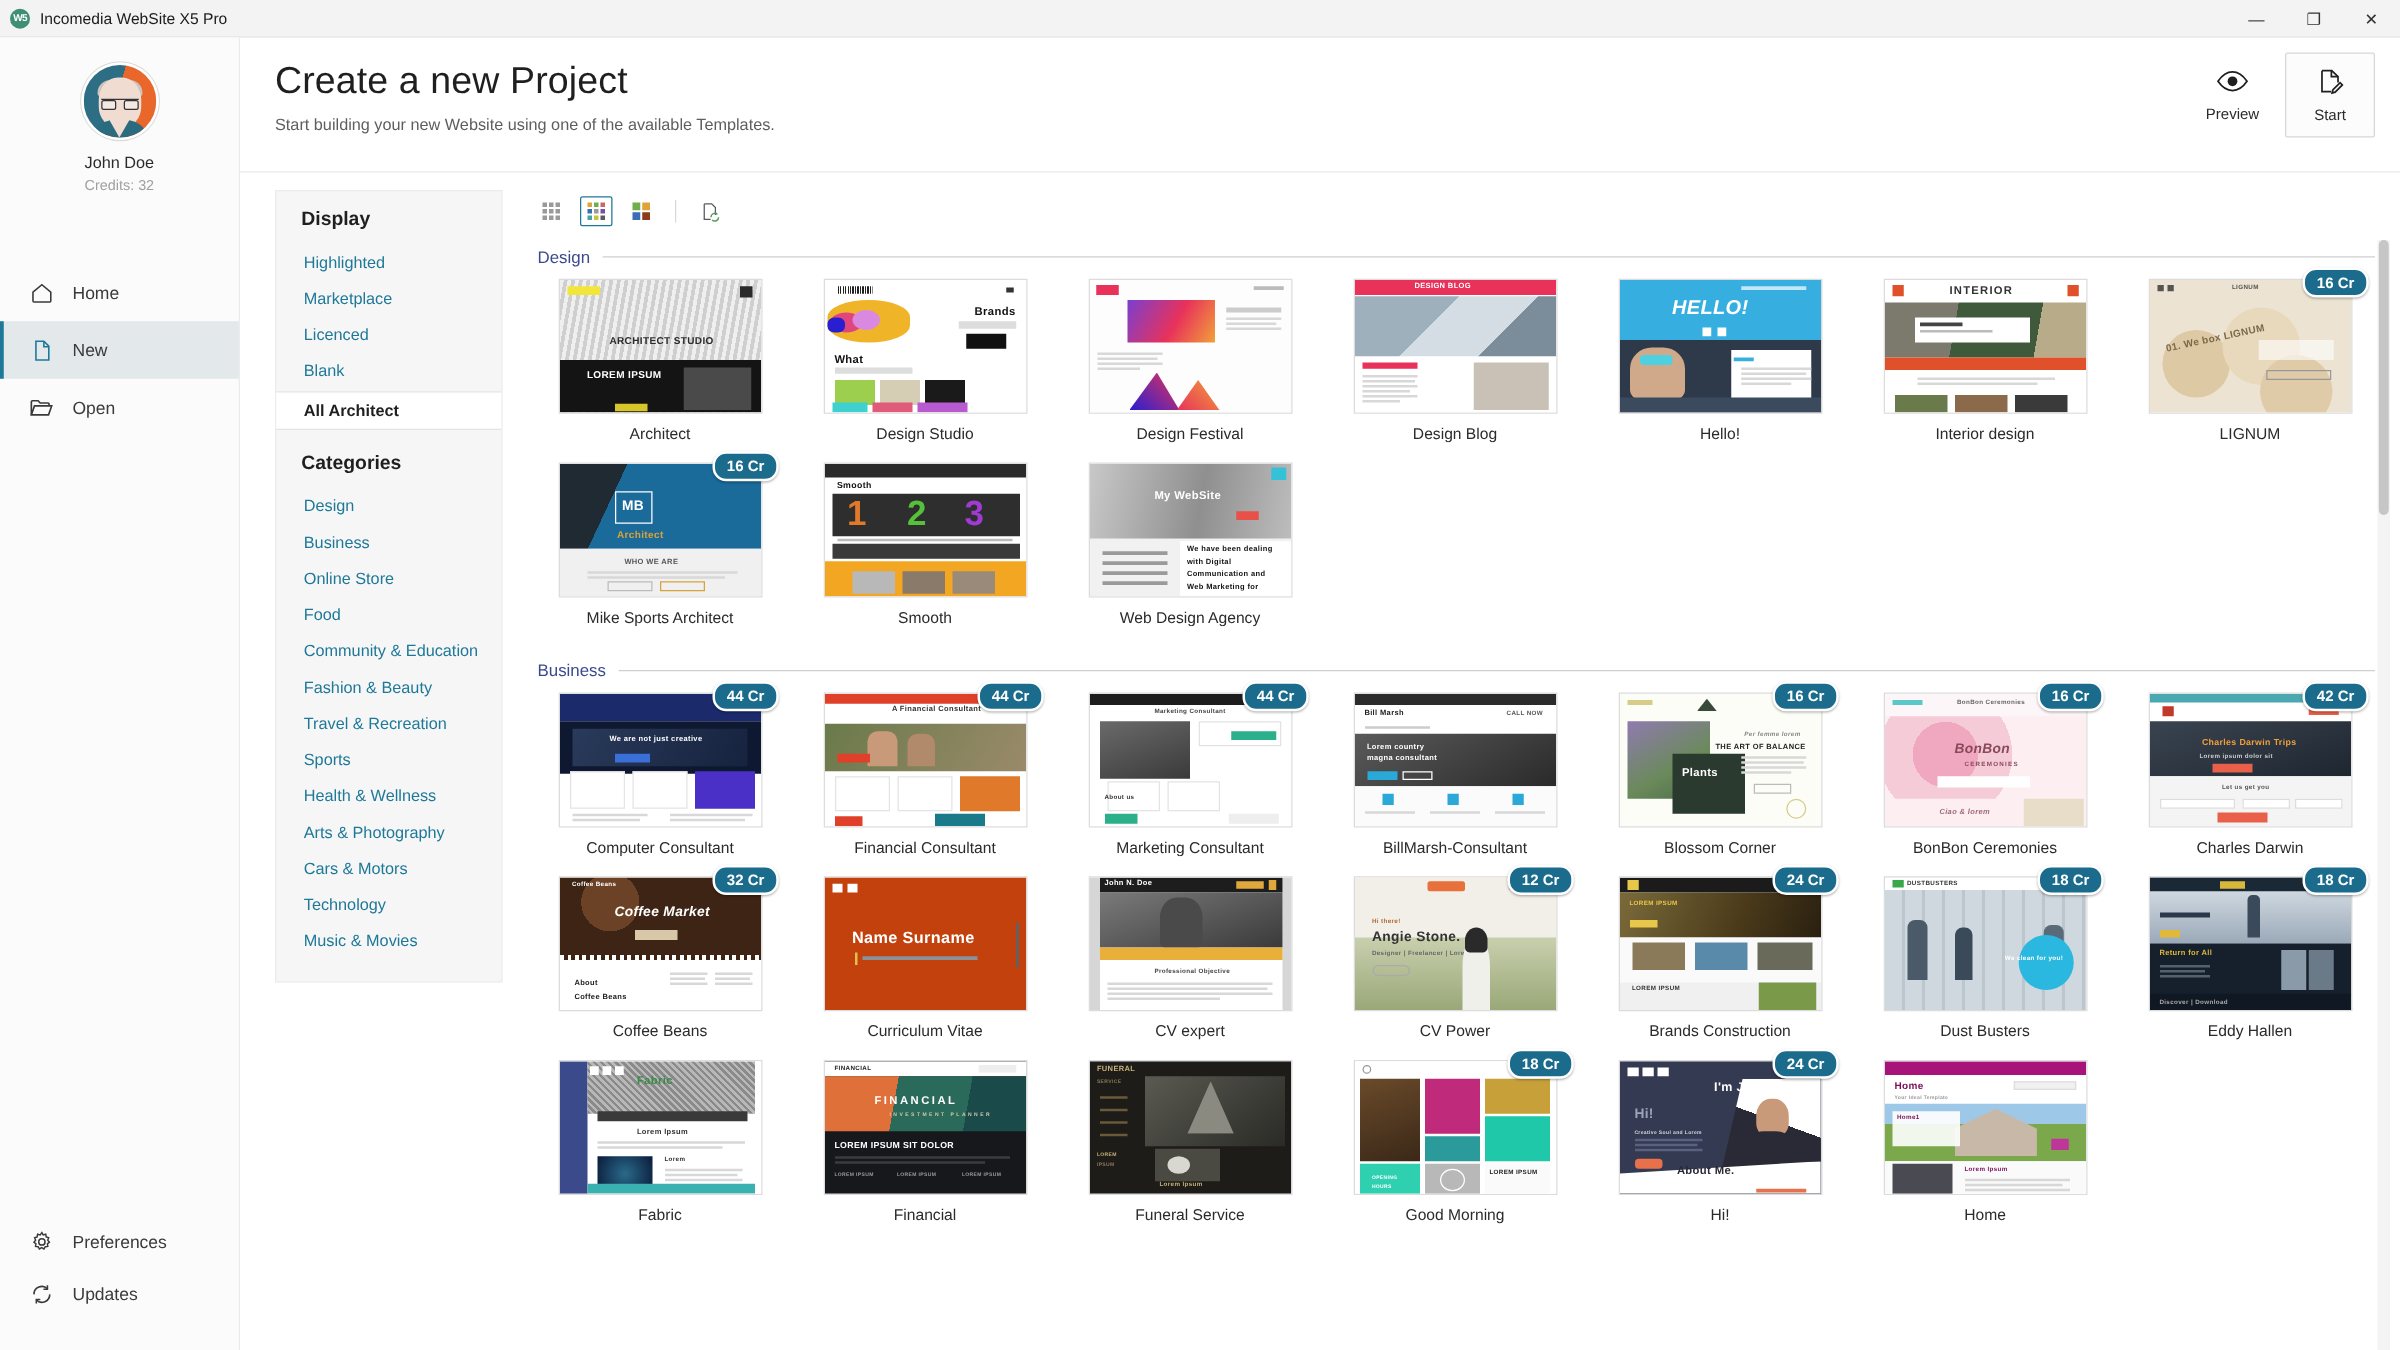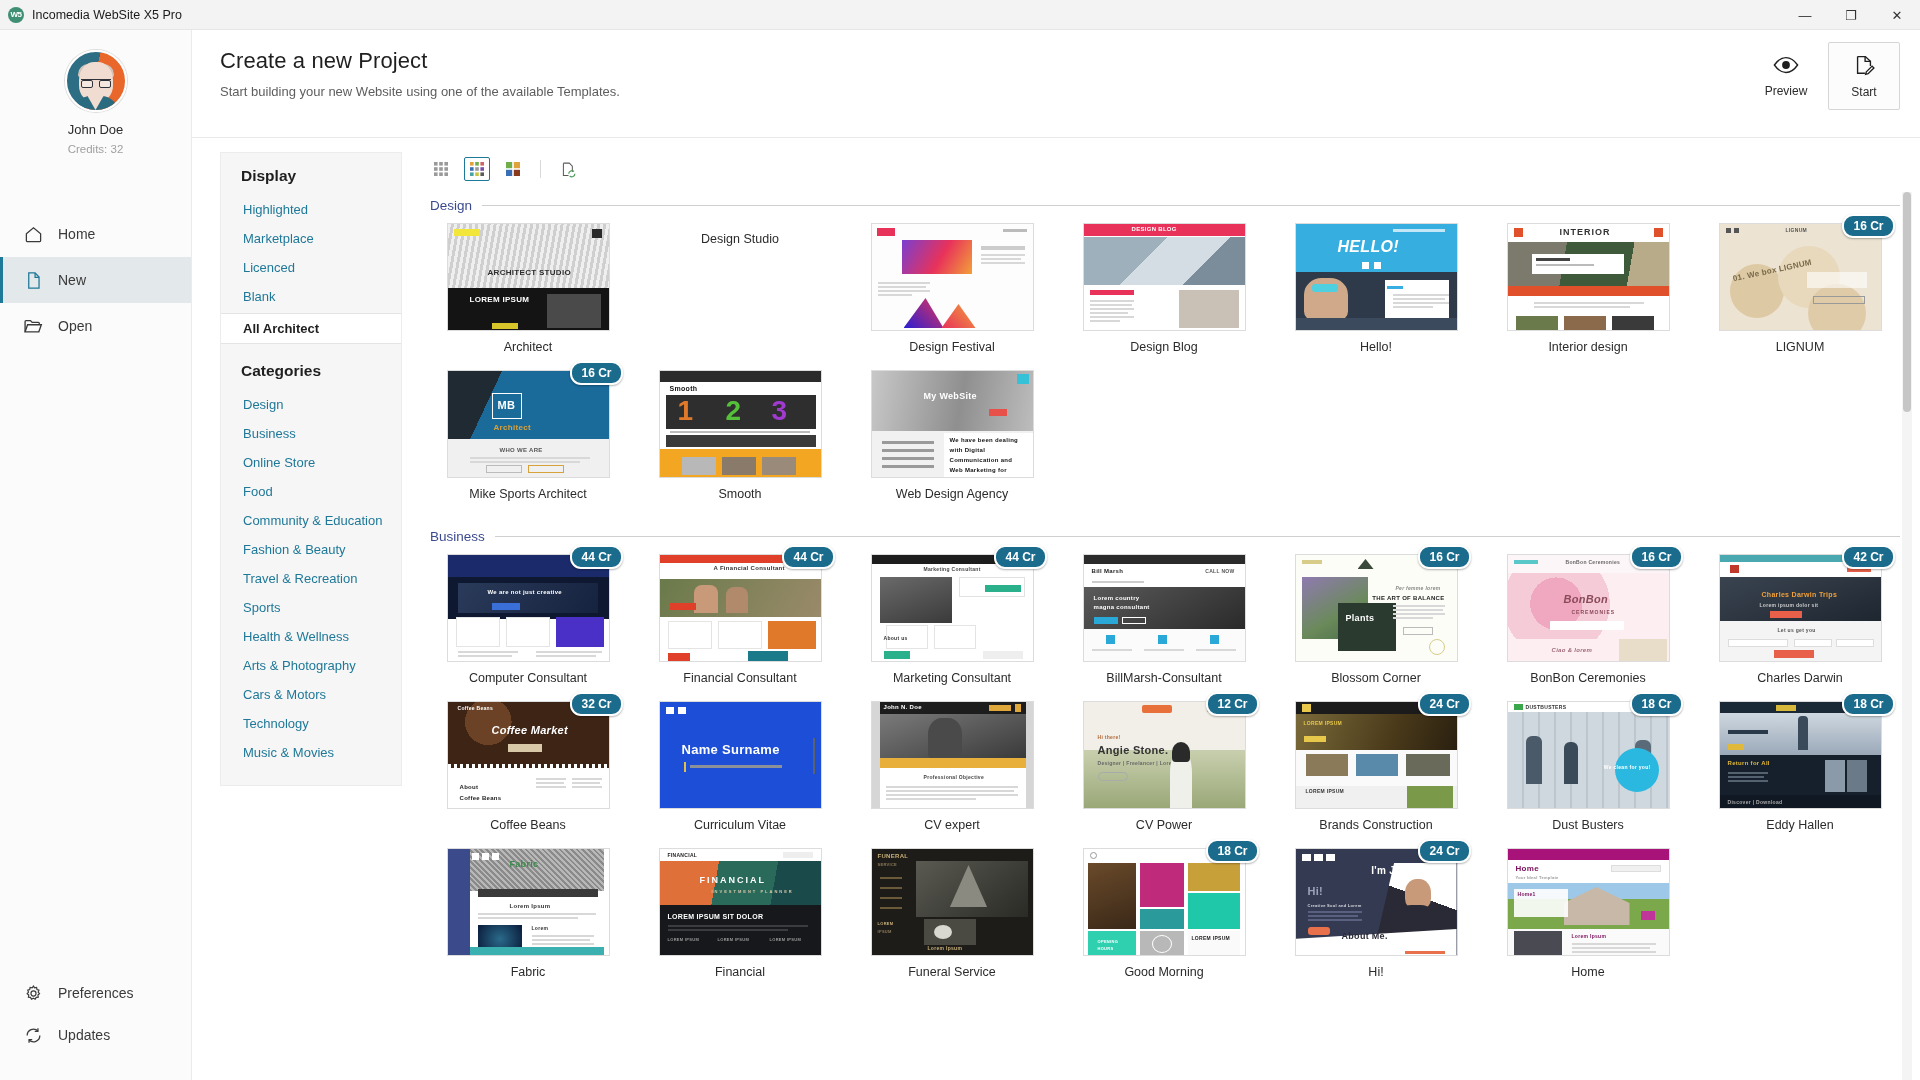--- a/index.html
+++ b/index.html
@@ -101,21 +101,21 @@
   .rail-bottom .navitem { height: 42px; }
 
   
   .main { flex: 1; display: flex; flex-direction: column; min-width: 0; background: #fff; }
 
   .header {
     padding: 18px 28px 0 28px;
     position: relative; height: 108px;
     border-bottom: 1px solid #e9e9e9;
   }
-  .h-title { font-size: 22px; font-weight: 400; color: #1f1f1f; letter-spacing: .1px; }
+  .h-title { font-size: 30px; font-weight: 400; color: #1f1f1f; letter-spacing: .1px; }
   .h-sub { margin-top: 10px; font-size: 13px; color: #5e5e5e; }
 
   .header-actions { position: absolute; right: 20px; top: 12px; display: flex; gap: 6px; align-items: flex-start; }
   .hact {
     width: 72px; min-height: 68px; border-radius: 2px;
     display: flex; flex-direction: column; align-items: center; justify-content: center; gap: 6px;
     cursor: pointer; background: transparent; border: 1px solid transparent;
     font-size: 12px; color: #2b2b2b;
   }
   .hact.framed { border-color: #d6d6d6; background: #fcfcfc; }
@@ -423,20 +423,43 @@
                       <div class="txt" style="left:22px;bottom:26px;font-size:8px;">LOREM IPSUM</div>
                       <div class="t-blk" style="right:8px;bottom:2px;width:54px;height:34px;background:#4a4a4a;"></div>
                       <div class="t-blk" style="left:44px;bottom:1px;width:26px;height:6px;background:#d8c52a;"></div>
                     </div>
                   </div>
                 </div>
                 <div class="cname">Architect</div>
               </div>
 
               <div class="card">
+                <div class="badge-holder">
+                  <div class="thumb-box">
+                    <div class="thumb" style="background:#fff;">
+                      <div class="t-blk" style="left:10px;top:5px;width:28px;height:6px;background:repeating-linear-gradient(90deg,#222 0 1px,#fff 1px 2px);"></div>
+                      <div class="t-blk" style="right:10px;top:6px;width:6px;height:4px;background:#333;"></div>
+                      <div class="t-blk" style="left:2px;top:16px;width:66px;height:34px;background:#f0b429;border-radius:50%/40%;"></div>
+                      <div class="t-blk" style="left:4px;top:26px;width:26px;height:16px;background:#e0457b;border-radius:50%;"></div>
+                      <div class="t-blk" style="left:2px;top:30px;width:14px;height:12px;background:#2a1fd0;border-radius:40%;"></div>
+                      <div class="t-blk" style="left:22px;top:24px;width:22px;height:16px;background:#d98ae0;border-radius:50%;"></div>
+                      <div class="txt" style="right:8px;top:20px;font-size:9px;color:#111;">Brands</div>
+                      <div class="t-blk" style="right:8px;top:33px;width:46px;height:6px;background:#ddd;"></div>
+                      <div class="t-blk" style="right:16px;top:43px;width:32px;height:12px;background:#111;"></div>
+                      <div class="txt" style="left:8px;top:58px;font-size:9px;color:#111;">What</div>
+                      <div class="t-blk" style="left:8px;top:70px;width:62px;height:5px;background:#ddd;"></div>
+                      <div class="t-blk" style="left:8px;top:80px;width:32px;height:20px;background:#9ccf4d;"></div>
+                      <div class="t-blk" style="left:44px;top:80px;width:32px;height:20px;background:#d6cdb5;"></div>
+                      <div class="t-blk" style="left:80px;top:80px;width:32px;height:20px;background:#1a1a1a;"></div>
+                      <div class="t-blk" style="left:6px;bottom:0;width:28px;height:8px;background:#3fd0d0;"></div>
+                      <div class="t-blk" style="left:38px;bottom:0;width:32px;height:8px;background:#e05a7a;"></div>
+                      <div class="t-blk" style="left:74px;bottom:0;width:40px;height:8px;background:#b85ad0;"></div>
+                    </div>
+                  </div>
+                </div>
                 <div class="cname">Design Studio</div>
               </div>
 
               <div class="card">
                 <div class="badge-holder">
                   <div class="thumb-box">
                     <div class="thumb" style="background:#fdfdfd;">
                       <div class="t-blk" style="left:5px;top:4px;width:18px;height:8px;background:#e8325a;"></div>
                       <div class="t-blk" style="right:6px;top:5px;width:24px;height:3px;background:#bbb;"></div>
                       <div class="t-blk" style="left:30px;top:16px;width:70px;height:34px;background:linear-gradient(120deg,#7a3fd0,#e8325a 55%,#f2a03a);"></div>
@@ -836,21 +859,21 @@
                         </div>
                     </div>
                   </div>
                 </div>
                 <div class="cname">Coffee Beans</div>
               </div>
 
               <div class="card">
                 <div class="badge-holder">
                   <div class="thumb-box">
-                    <div class="thumb" style="background:#1d4ed8;">
+                    <div class="thumb" style="background:#c2410c;">
                       <div class="t-blk" style="left:6px;top:5px;width:8px;height:7px;background:#fff;"></div>
                       <div class="t-blk" style="left:18px;top:5px;width:8px;height:7px;background:#fff;"></div>
                       <div class="txt" style="left:22px;top:40px;font-size:13px;">Name Surname</div>
                       <div class="t-blk" style="left:24px;top:60px;width:2px;height:10px;background:#e0c04a;"></div>
                       <div class="t-blk" style="left:30px;top:63px;width:92px;height:3px;background:#8a9199;"></div>
                       <div class="t-blk" style="right:6px;top:36px;width:2px;height:36px;background:#5a636b;"></div>
                     </div>
                   </div>
                 </div>
                 <div class="cname">Curriculum Vitae</div>

